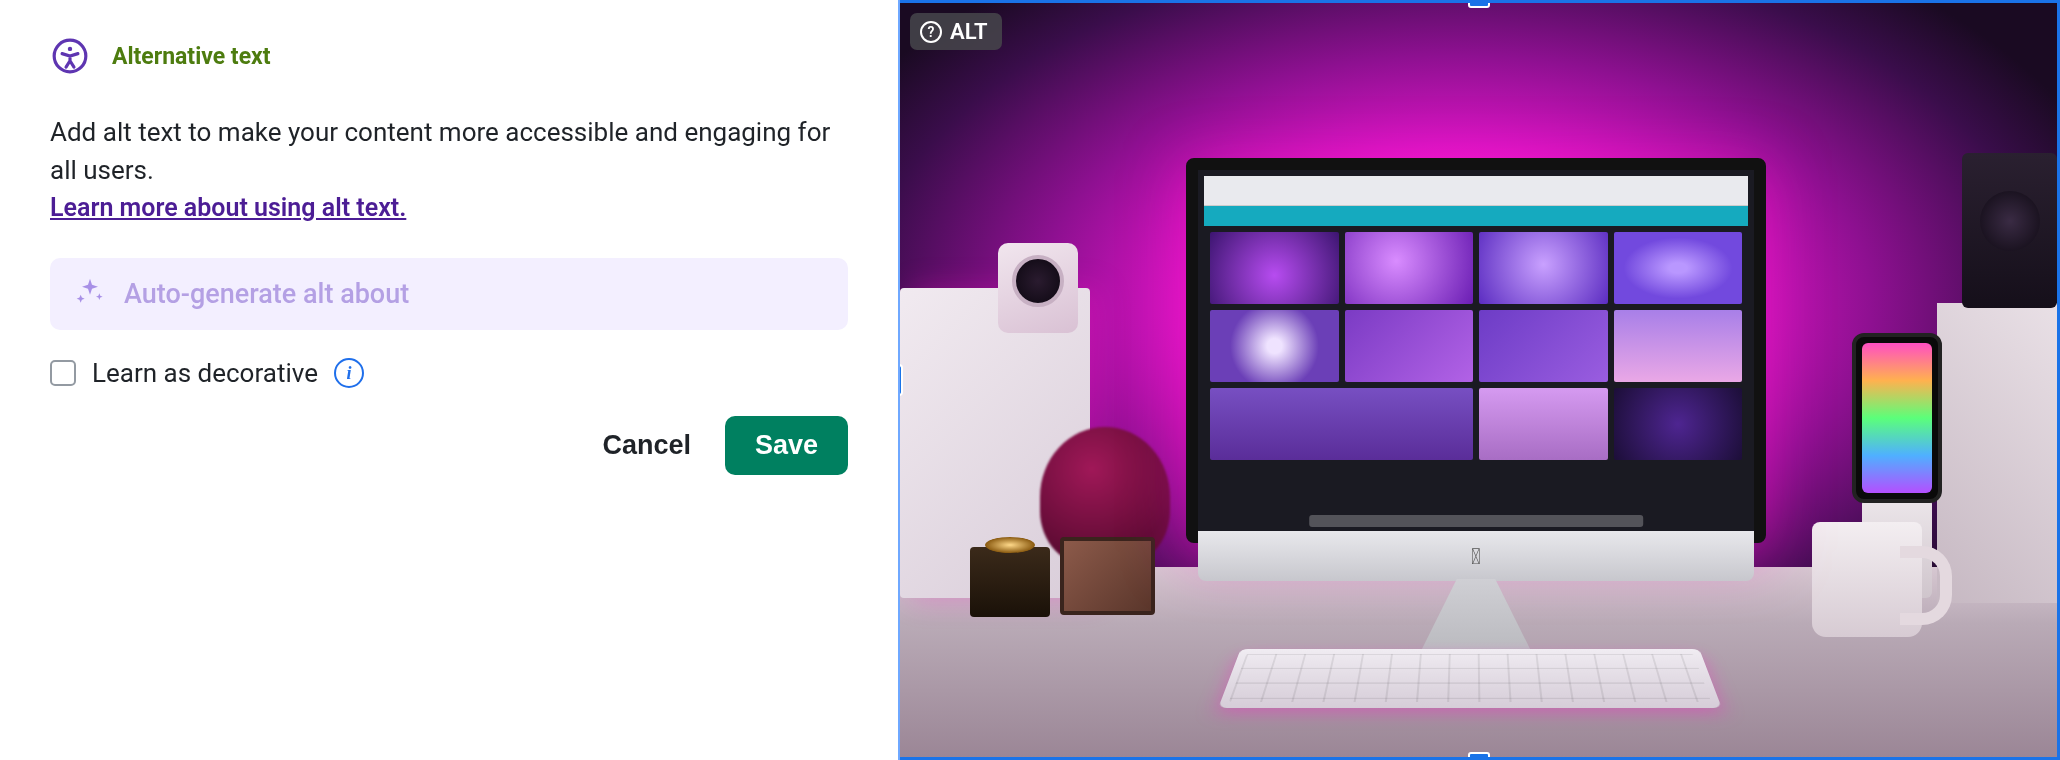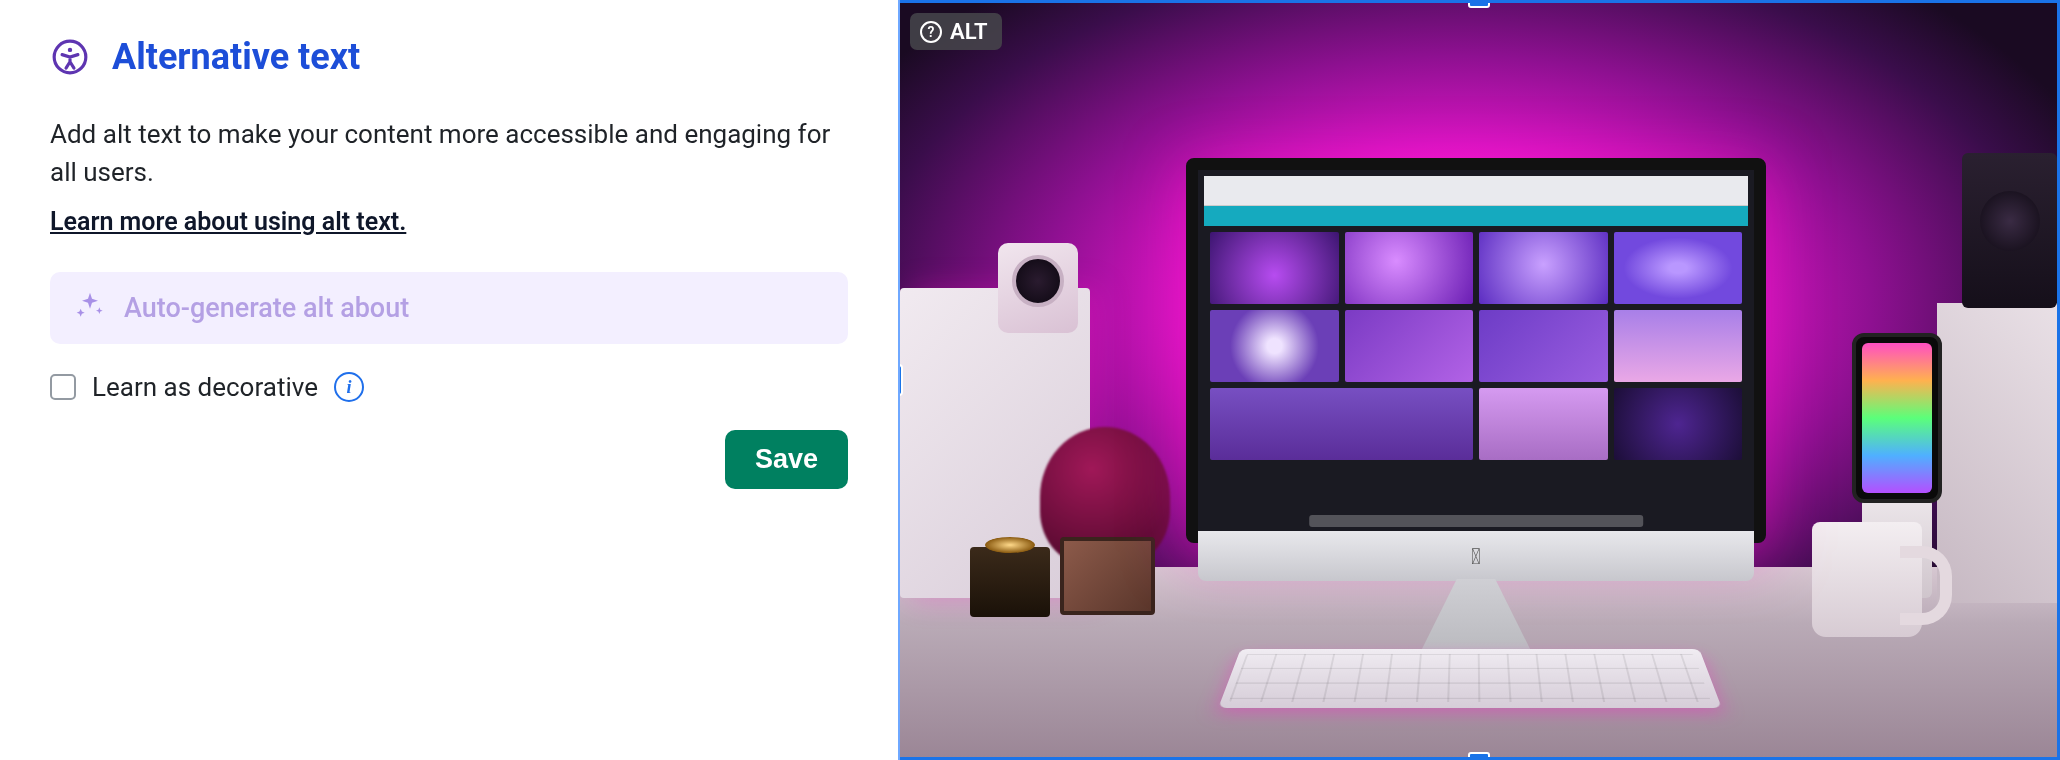--- a/index.html
+++ b/index.html
@@ -31,33 +31,33 @@
     }
     .accessibility-icon {
       width: 40px;
       height: 40px;
       display: flex;
       align-items: center;
       justify-content: center;
       color: #5e35b1;
     }
     .panel-title {
-      font-size: 36px;
+      font-size: 23px;
       font-weight: 700;
-      color: #1d4ed8;
+      color: #4d7c0f;
     }
     .description {
       font-size: 26px;
       line-height: 1.45;
       color: #1f2328;
-      margin-bottom: 16px;
+      margin-bottom: 4px;
     }
     .learn-more {
       font-size: 25px;
-      color: #0f172a;
+      color: #4c1d95;
       text-decoration: underline;
       font-weight: 600;
       margin-bottom: 36px;
       cursor: pointer;
       width: fit-content;
     }
     .generate-bar {
       background: #f3efff;
       border-radius: 10px;
       padding: 18px 18px 18px 24px;
@@ -482,20 +482,21 @@
   </div>
 
 
   <div class="decorative-row">
     <div class="decorative-checkbox"></div>
     <span class="decorative-label">Learn as decorative</span>
     <span class="info-icon">i</span>
   </div>
 
   <div class="action-row">
+    <button class="cancel-button">Cancel</button>
     <button class="save-button">Save</button>
   </div>
 </div>
 
 <div class="right-panel">
   <div class="selection-handle handle-top"></div>
   <div class="selection-handle handle-left"></div>
   <div class="selection-handle handle-bottom"></div>
 
   <div class="alt-badge">

